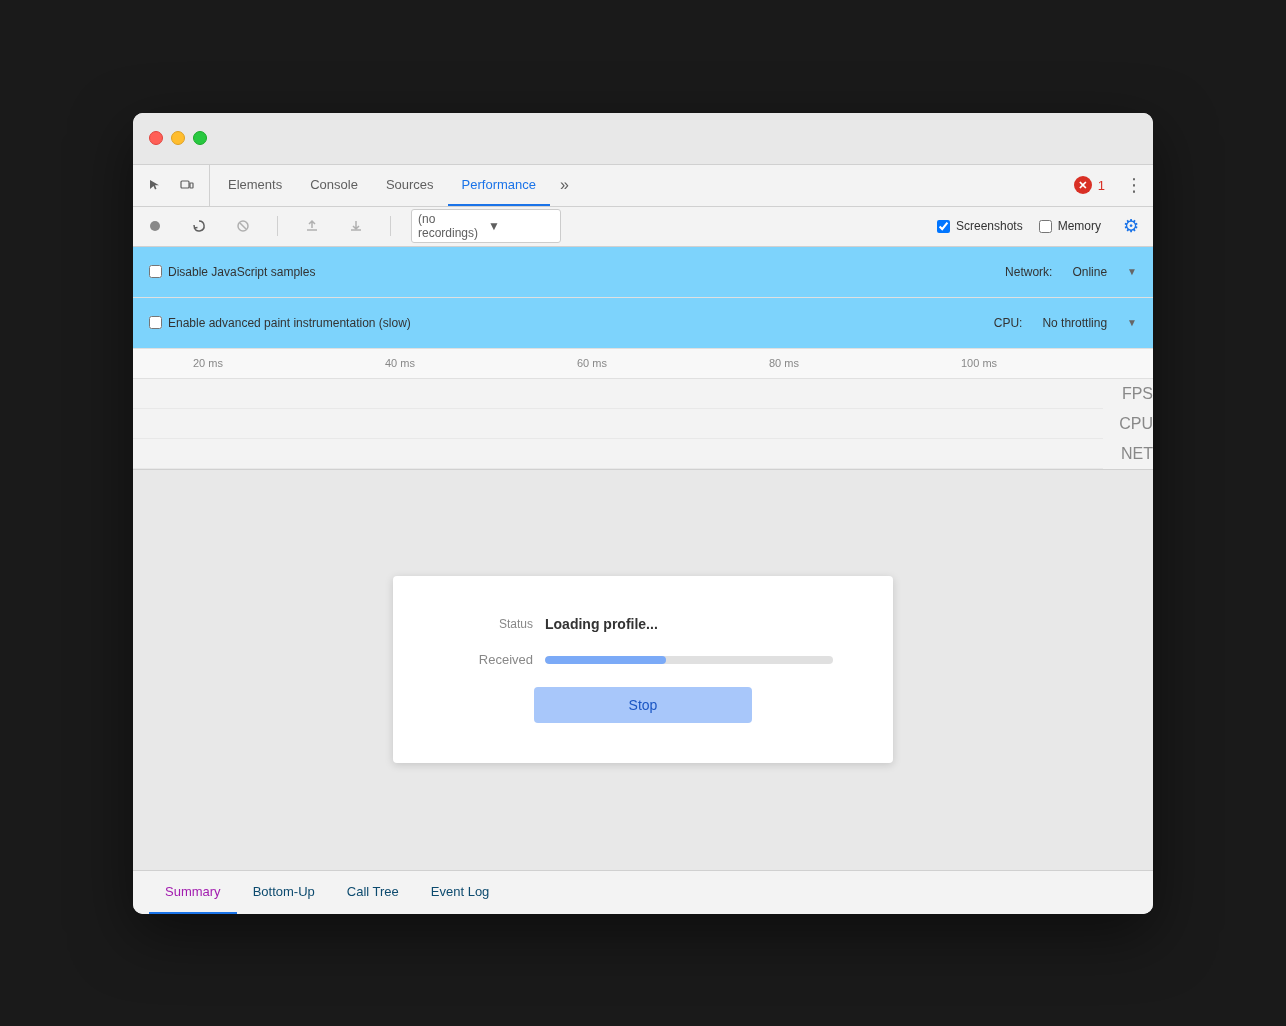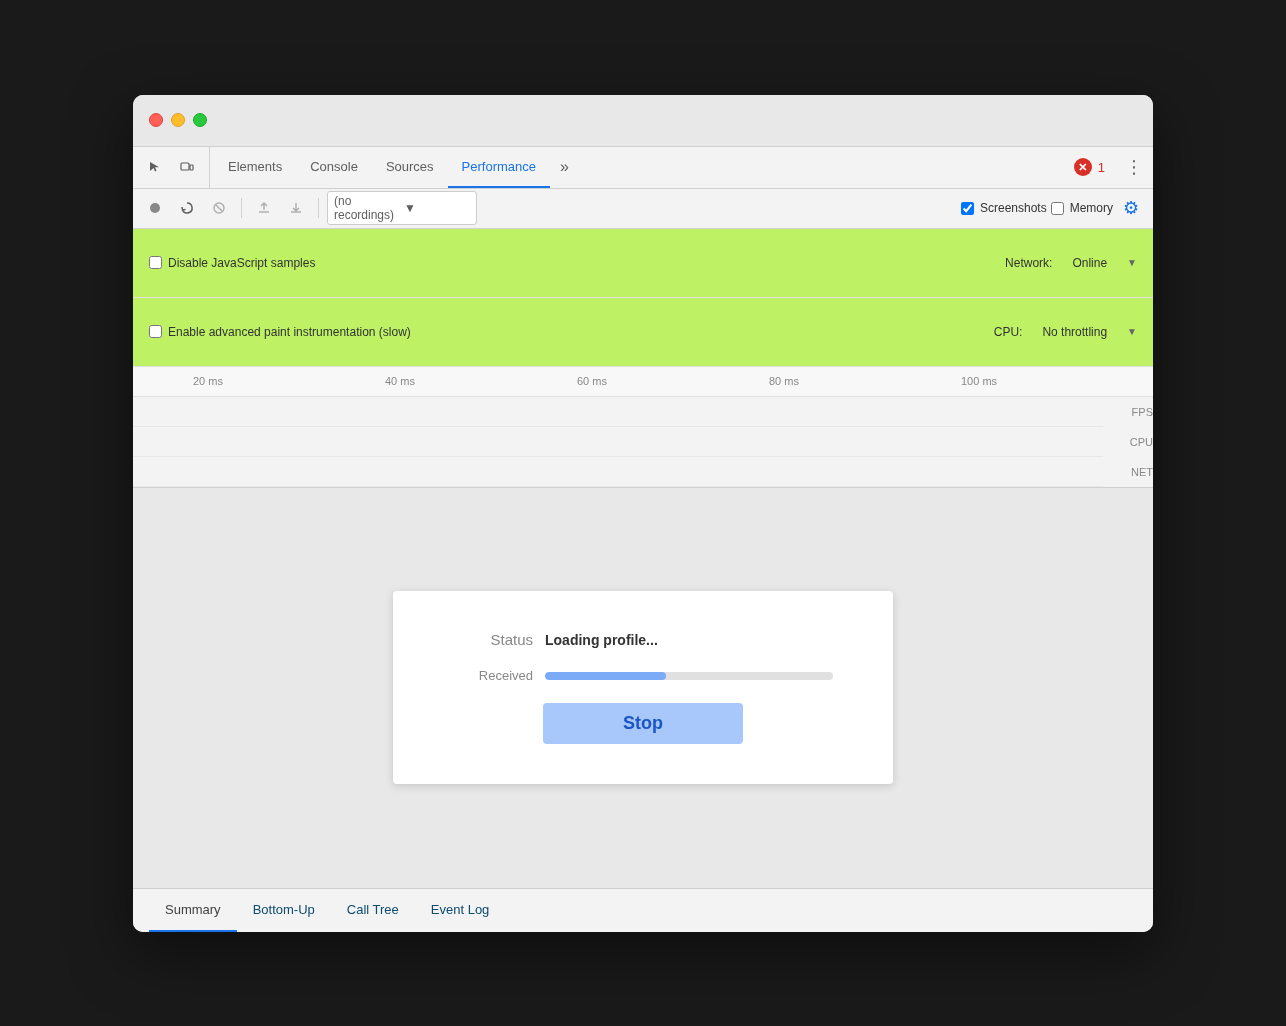--- a/index.html
+++ b/index.html
@@ -129,21 +129,21 @@
       cursor: pointer;
     }
     
     .toolbar {
       background: #f3f3f3;
       height: 40px;
       display: flex;
       align-items: center;
       padding: 0 8px;
       border-bottom: 1px solid #d0d0d0;
-      gap: 4px;
+      gap: 16px;
     }
     .toolbar-btn {
       width: 28px;
       height: 28px;
       display: flex;
       align-items: center;
       justify-content: center;
       border-radius: 4px;
       cursor: pointer;
       color: #5f5f5f;
@@ -188,23 +188,23 @@
       height: 28px;
       display: flex;
       align-items: center;
       justify-content: center;
       cursor: pointer;
       color: #1a73e8;
       font-size: 18px;
     }
     
     .settings-row {
-      background: #bef264;
+      background: #7dd3fc;
       border-bottom: 1px solid #e0e0e0;
-      padding: 16px 16px;
+      padding: 7px 16px;
     }
     .settings-row-inner {
       display: flex;
       align-items: center;
       height: 36px;
       gap: 24px;
     }
     .settings-label {
       font-size: 12px;
       color: #333;
@@ -238,21 +238,21 @@
       background: #f8f8f8;
       padding-left: 60px;
     }
     .ruler-tick {
       font-size: 11px;
       color: #888;
       flex: 1;
       text-align: left;
     }
     .timeline-label {
-      font-size: 11px;
+      font-size: 16px;
       color: #888;
       height: 30px;
       display: flex;
       align-items: center;
       justify-content: flex-end;
     }
     .timeline-track {
       height: 30px;
       background: #f3f3f3;
       border-bottom: 1px solid #e8e8e8;
@@ -277,21 +277,21 @@
       gap: 20px;
       min-width: 500px;
     }
     .status-row {
       display: flex;
       align-items: center;
       gap: 12px;
       width: 100%;
     }
     .status-key {
-      font-size: 15px;
+      font-size: 12px;
       color: #888;
       text-align: right;
       width: 80px;
     }
     .status-value {
       font-size: 14px;
       color: #333;
       font-weight: 700;
     }
     .received-row {
@@ -317,45 +317,45 @@
       height: 100%;
       background: #7baaf7;
       border-radius: 4px;
     }
     .stop-button {
       background: #a8c7fa;
       color: #1a56c4;
       border: none;
       border-radius: 4px;
       padding: 10px 40px;
-      font-size: 18px;
-      font-weight: 700;
-      cursor: pointer;
-      width: 200px;
+      font-size: 14px;
+      font-weight: 400;
+      cursor: pointer;
+      width: 218px;
     }
     
     .bottom-tabs {
       background: #f3f3f3;
       border-top: 1px solid #d0d0d0;
       height: 44px;
       display: flex;
       align-items: stretch;
       padding-left: 16px;
     }
     .bottom-tab {
       display: flex;
       align-items: center;
       padding: 0 16px;
       font-size: 13px;
       color: #0c4a6e;
       cursor: pointer;
       border-bottom: 2px solid transparent;
     }
     .bottom-tab.active {
-      color: #404040;
+      color: #a21caf;
       border-bottom: 2px solid #1a73e8;
     }
   </style>
 </head>
 <body>
 
 <div class="window">
 
   <div class="title-bar">
     <div class="traffic-lights">

